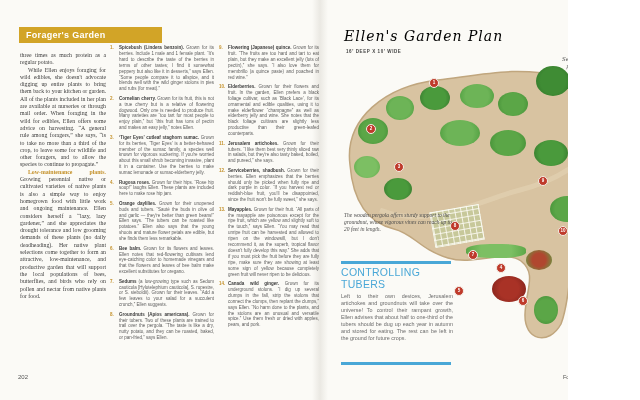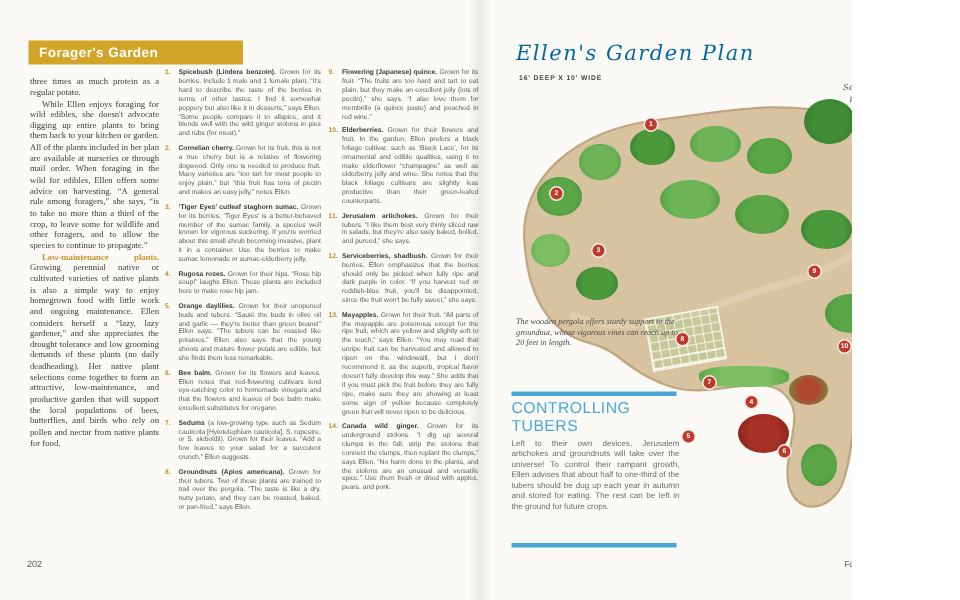--- a/index.html
+++ b/index.html
@@ -28,21 +28,21 @@
   .listcol{position:absolute;top:45px;font-size:4.5px;line-height:5.9px;}
   #listcol-a{left:110px;width:104px;}
   #listcol-b{left:219px;width:100px;}
   .li{position:relative;padding-left:9px;margin-bottom:3.5px;text-align:justify;}
   .num{position:absolute;left:0;top:0;color:#c4912a;font-weight:bold;}
   .ti{font-weight:bold;color:#3a3a3a;}
   .bo{color:#5c5c5c;}
 
   
   #plan-title{position:absolute;left:24px;top:28px;font-family:"DejaVu Serif",serif;
-              font-style:italic;font-size:14px;color:#0369a1;letter-spacing:1px;}
+              font-style:italic;font-size:14px;color:#000000;letter-spacing:1px;}
   #plan-dims{position:absolute;left:26px;top:49px;font-size:4.5px;font-weight:bold;
              letter-spacing:.6px;color:#444;}
   #annotation{position:absolute;left:232px;top:56px;width:72px;text-align:center;
               font-family:"DejaVu Serif",serif;font-style:italic;font-size:5.5px;
               line-height:6.5px;color:#5a5a5a;}
   #annotation-arrow{position:absolute;left:236px;top:72px;}
 
   #bed-svg{position:absolute;left:0;top:0;}
   .plant{position:absolute;border-radius:50%;}
   #pergola{position:absolute;left:112px;top:208px;width:48px;height:34px;

